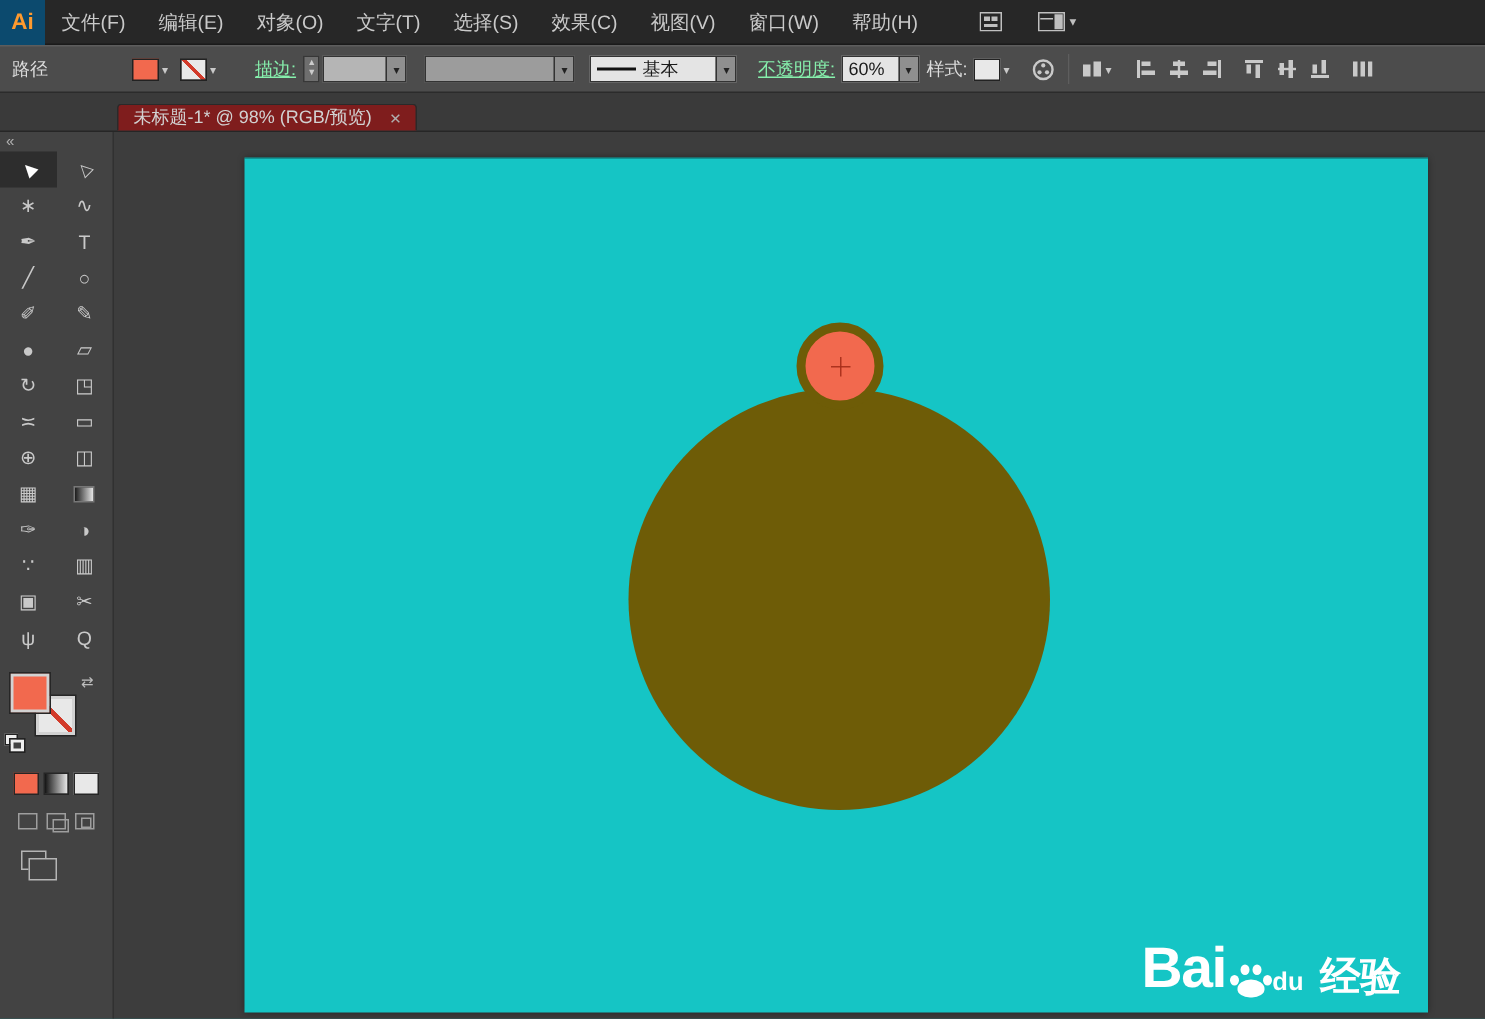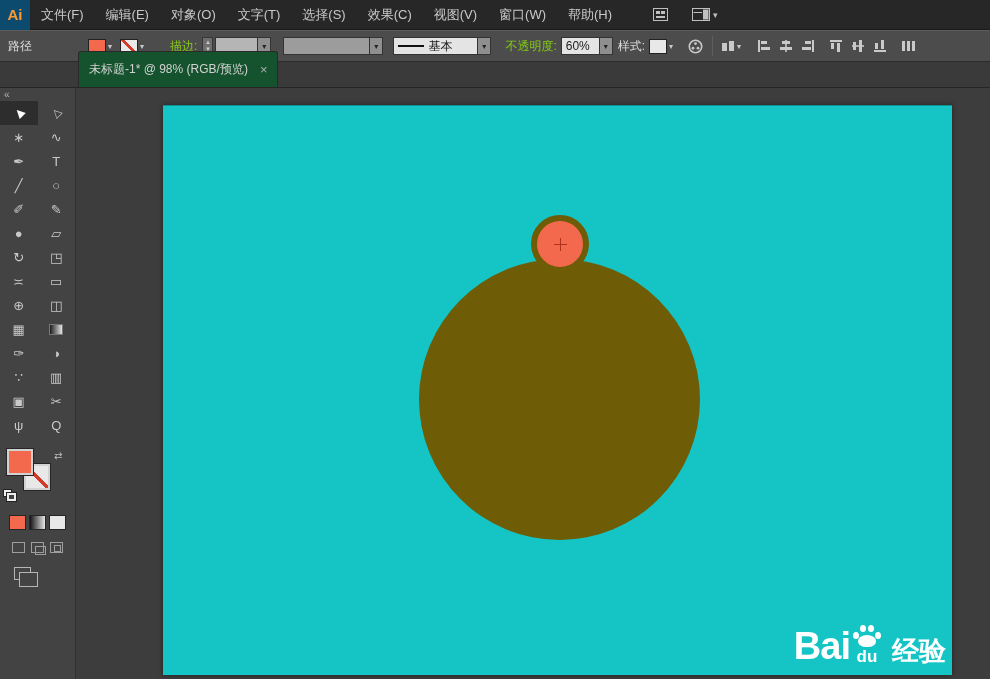--- a/index.html
+++ b/index.html
@@ -13,40 +13,40 @@
   .menu-item{color:#c9c9c9;font-size:13px;padding:0 11px;height:38px;display:flex;
     align-items:center;cursor:default;}
   .appbar-right{margin-left:30px;display:flex;align-items:center;gap:24px}
   .appbar-icon{display:flex;align-items:center;gap:3px}
   .appbar-icon .caret{color:#bfbfbf;font-size:9px}
   
   .controlbar{position:absolute;left:0;top:30px;width:990px;height:32px;background:#4c4c4c;
     border-top:1px solid #5d5d5d;border-bottom:1px solid #2b2b2b;display:flex;
     align-items:center;padding:0 8px;color:#dcdcdc;font-size:12px;white-space:nowrap;}
   .cb-label{color:#dcdcdc}
-  .cb-link{color:#84cc16;cursor:pointer}
+  .cb-link{color:#86efac;text-decoration:underline;cursor:pointer}
   .swatch-dd{display:flex;align-items:center;gap:2px}
   .cb-swatch{width:18px;height:15px;border:1px solid #222;background:#e8e8e8}
   .none-diag{background:linear-gradient(45deg,#e8e8e8 44%,#d23a2a 44%,#d23a2a 56%,#e8e8e8 56%)}
   .dd-caret{color:#c9c9c9;font-size:8px}
   .stepper{width:11px;height:18px;background:#6e6e6e;border:1px solid #373737;display:flex;
     flex-direction:column;align-items:center;justify-content:center;color:#ccc;font-size:6px;line-height:7px}
   .combo{height:18px;display:flex;align-items:center;border:1px solid #333;background:#b5b5b5;overflow:hidden}
   .combo .val{flex:1;padding:0 4px;font-size:12px;color:#1a1a1a;display:flex;align-items:center;gap:4px;overflow:hidden}
   .combo .arr{width:13px;height:100%;background:#8f8f8f;border-left:1px solid #333;display:flex;
     align-items:center;justify-content:center;font-size:8px;color:#222;flex:none}
   .combo.light{background:#e4e4e4}
   .combo.mid{background:#9c9c9c}
   .line-chip{width:26px;height:2px;background:#111;flex:none}
   .cb-iconbtn{display:flex;align-items:center;gap:2px;flex:none}
   .cb-sep{width:1px;height:20px;background:#3a3a3a;border-right:1px solid #5e5e5e;margin:0 8px;flex:none}
   
   .tabbar{position:absolute;left:0;top:62px;width:990px;height:26px;background:#3a3a3a;
     border-bottom:1px solid #262626;display:flex;align-items:flex-end;}
-  .doc-tab{margin-left:78px;height:36px;background:#14532d;border:1px solid #2a2a2a;border-bottom:none;
+  .doc-tab{margin-left:78px;height:18px;background:#7f1d1d;border:1px solid #2a2a2a;border-bottom:none;
     border-radius:3px 3px 0 0;display:flex;align-items:center;padding:0 10px;color:#d2d2d2;
     font-size:12px;gap:12px;cursor:default}
   .tab-close{color:#b0b0b0;font-size:13px;cursor:pointer}
   
   .toolbar{position:absolute;left:0;top:88px;width:76px;height:591px;background:#434343;
     border-right:1px solid #313131;}
   .tb-header{height:13px;display:flex;align-items:center;padding-left:4px;color:#b0b0b0;font-size:10px}
   .tool-grid{display:grid;grid-template-columns:1fr 1fr;}
   .tool{height:24px;display:flex;align-items:center;justify-content:center;color:#c9c9c9;
     font-size:13px;cursor:default}
@@ -78,24 +78,24 @@
   .canvas{position:absolute;left:76px;top:88px;width:914px;height:591px;background:#3d3d3d;overflow:hidden}
   .artboard{position:absolute;left:87px;top:17px;width:789px;height:570px;background:#15c5c5;
     box-shadow:0 0 5px rgba(0,0,0,.45);border-top:1px solid rgba(0,0,0,.25)}
   .big-circle{position:absolute;left:256px;top:153px;width:281px;height:281px;border-radius:50%;z-index:1}
   .small-circle{position:absolute;left:368px;top:109px;width:58px;height:58px;border-radius:50%;
     border:6px solid #6e5c07;z-index:2;display:flex;align-items:center;justify-content:center}
   .center-cross{position:relative;width:13px;height:13px}
   .center-cross::before{content:"";position:absolute;left:0;top:6px;width:13px;height:1.6px;background:rgba(165,45,25,.9)}
   .center-cross::after{content:"";position:absolute;left:6px;top:0;width:1.6px;height:13px;background:rgba(165,45,25,.9)}
   
-  .watermark{position:absolute;right:44px;bottom:14px;color:#fff;z-index:5;text-align:center}
+  .watermark{position:absolute;right:56px;bottom:14px;color:#fff;z-index:5;text-align:center}
   .wm-row{display:flex;align-items:flex-end}
   .wm-bai{font-size:38px;font-weight:bold;letter-spacing:-1px;line-height:1}
-  .paw-stack{display:flex;flex-direction:column;align-items:center;margin:0 3px}
+  .paw-stack{display:flex;flex-direction:row;align-items:center;margin:0 3px}
   .paw{position:relative;width:28px;height:22px}
   .paw .pad{position:absolute;left:5px;bottom:0;width:18px;height:12px;background:#fff;border-radius:50% 50% 46% 46%}
   .paw .t1{position:absolute;left:0;top:7px;width:6px;height:7px;background:#fff;border-radius:50%}
   .paw .t2{position:absolute;left:7px;top:0;width:6px;height:7px;background:#fff;border-radius:50%}
   .paw .t3{position:absolute;left:15px;top:0;width:6px;height:7px;background:#fff;border-radius:50%}
   .paw .t4{position:absolute;left:22px;top:7px;width:6px;height:7px;background:#fff;border-radius:50%}
   .wm-du{font-size:17px;font-weight:bold;line-height:1;margin-top:1px}
   .wm-brand{font-size:27px;font-weight:bold;line-height:1.05;margin-left:8px}
   .wm-url{font-size:18px;margin-top:4px;letter-spacing:.5px}
   svg{display:block}

